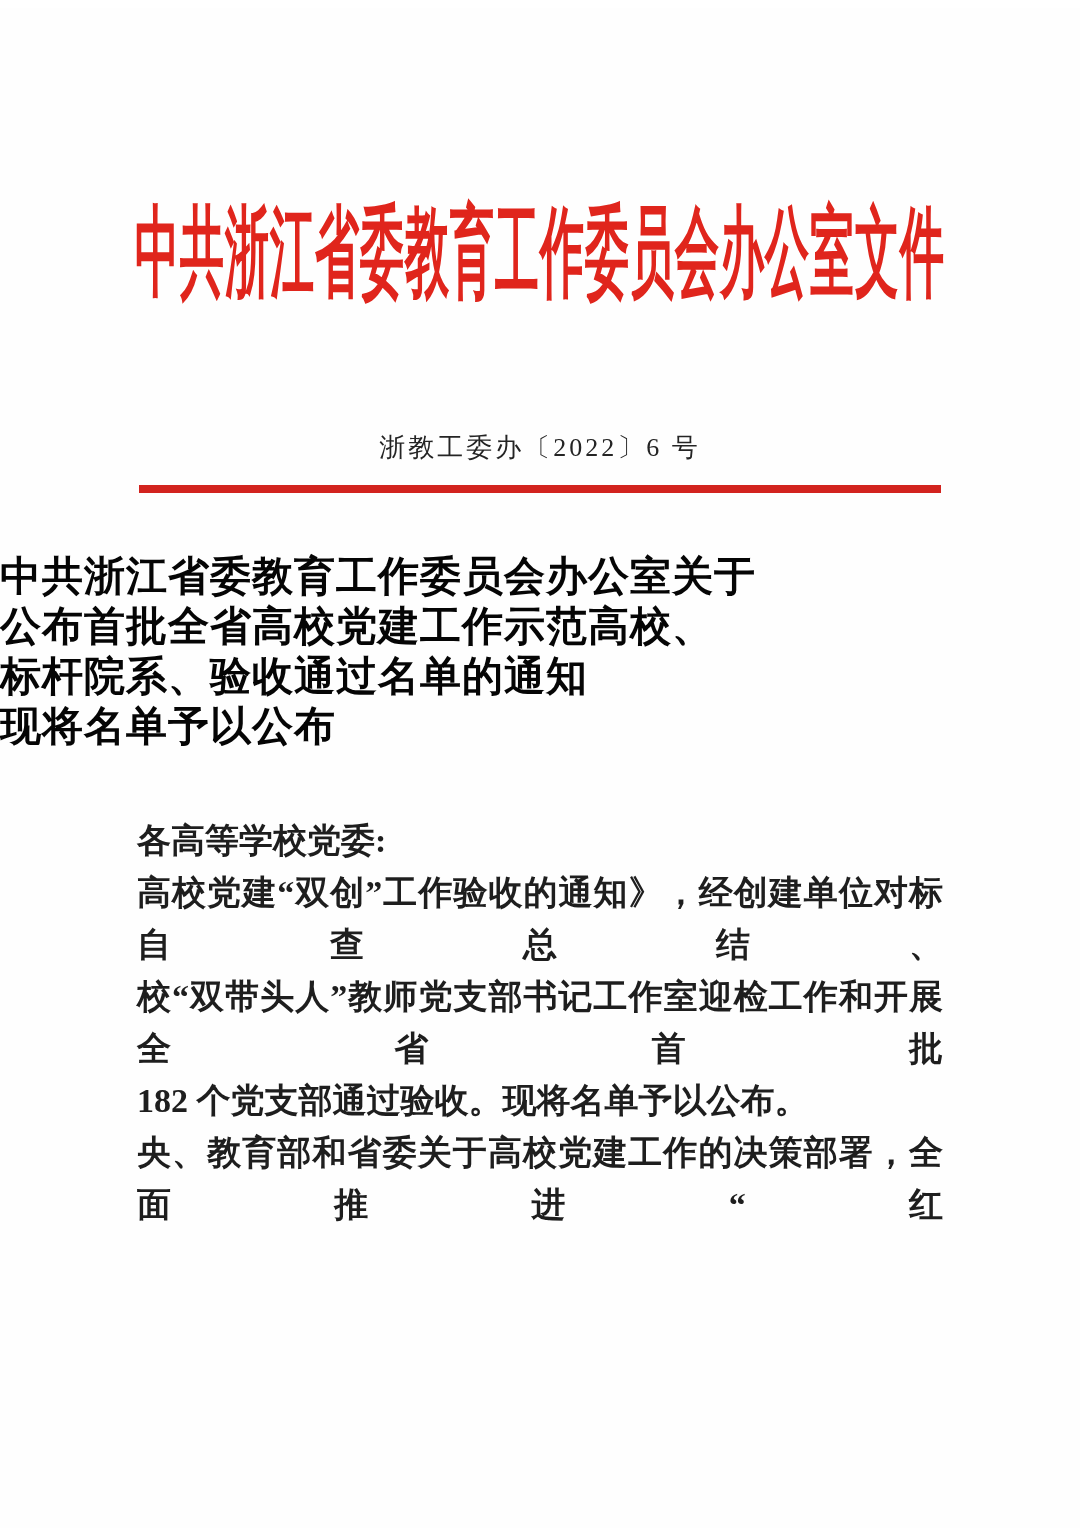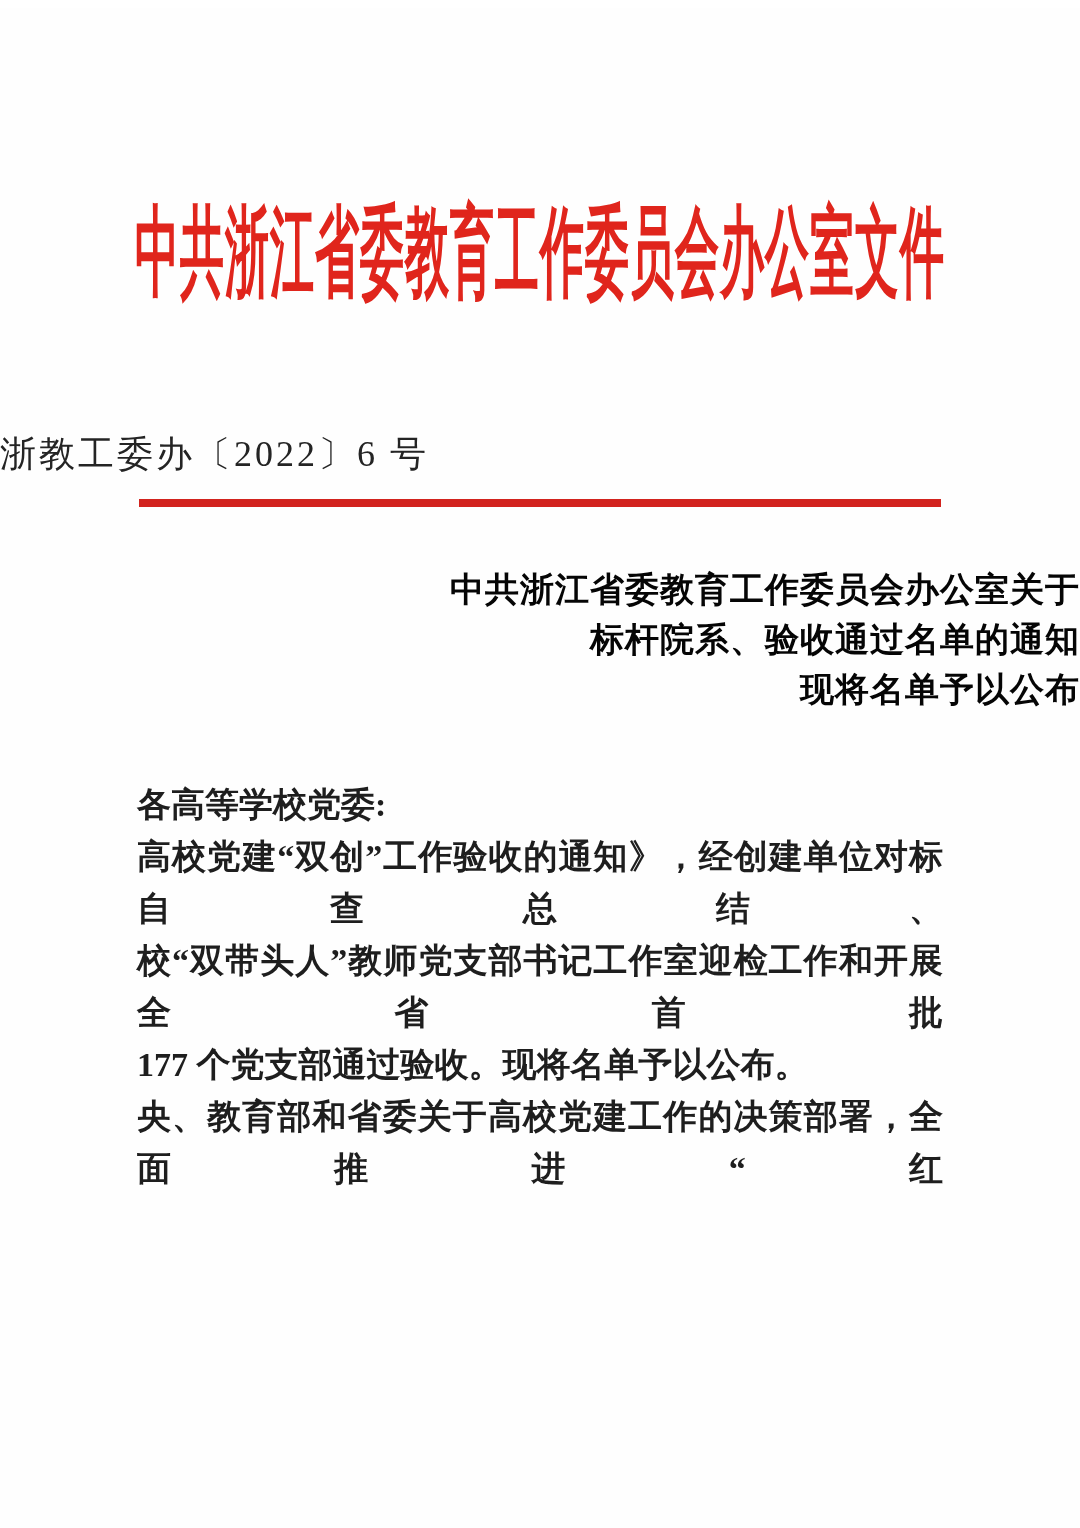--- a/index.html
+++ b/index.html
@@ -34,39 +34,40 @@
     white-space: nowrap;
     color: #e0251c;
     transform: scaleY(2.25);
     transform-origin: center;
     line-height: 1;
   }
 
   
   .doc-number {
     margin-top: 122px;
-    font-size: 36px;
+    text-align: center;
+    font-size: 26px;
     letter-spacing: 3px;
     color: #242424;
   }
 
   
   .red-rule {
     width: 802px;
     height: 8px;
     margin: 20px auto 0 auto;
     background: #d2231e;
   }
 
   
   .doc-title {
     margin-top: 58px;
-    text-align: right;
+    text-align: left;
     font-weight: bold;
-    font-size: 34px;
+    font-size: 41px;
     line-height: 50px;
     color: #050505;
     letter-spacing: 1px;
   }
 
   
   .body-text {
     width: 806px;
     margin: 64px auto 0 auto;
     font-size: 34px;
@@ -94,26 +95,27 @@
   <div class="letterhead">
     <span class="stretch" style="color: rgb(224, 37, 28);">中共浙江省委教育工作委员会办公室文件</span>
   </div>
 
   <div class="doc-number">浙教工委办〔2022〕6 号</div>
 
   <div class="red-rule" style="background: rgb(210, 35, 30);"></div>
 
   <div class="doc-title">
     <div class="title-line">中共浙江省委教育工作委员会办公室关于</div>
+    <div class="title-line">公布首批全省高校党建工作示范高校、</div>
     <div class="title-line">标杆院系、验收通过名单的通知</div>
     <div class="title-line">现将名单予以公布</div>
   </div>
 
   <div class="body-text">
     <div class="line">各高等学校党委:</div>
     <div class="line jl">高校党建“双创”工作验收的通知》，经创建单位对标自查总结、</div>
     <div class="line jl">校“双带头人”教师党支部书记工作室迎检工作和开展全省首批</div>
-    <div class="line">177 个党支部通过验收。现将名单予以公布。</div>
+    <div class="line">182 个党支部通过验收。现将名单予以公布。</div>
     <div class="line jl">央、教育部和省委关于高校党建工作的决策部署，全面推进“红</div>
 
   </div>
 
 </div>
 
 </body></html>

